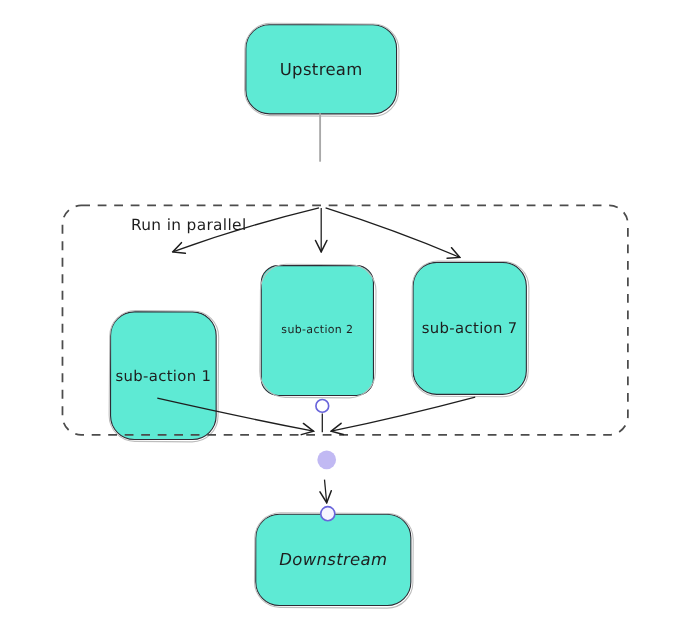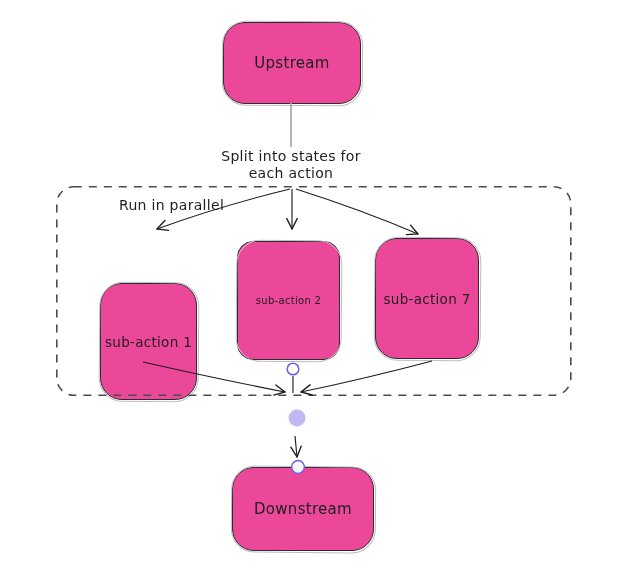--- a/index.html
+++ b/index.html
@@ -7,42 +7,42 @@
     position:relative;
     width:622px;height:577px;
     background:#ffffff;
     font-family:"DejaVu Sans","Liberation Sans",sans-serif;
     color:#1e1e1e;
     overflow:hidden;
   }
   .node{
     position:absolute;
     display:flex;align-items:center;justify-content:center;
-    background:#ec4899;
+    background:#5eead4;
     border:1.4px solid #2d2c35;
     border-radius:22px;
     font-size:15px;
     letter-spacing:.3px;
     white-space:nowrap;
     z-index:2;
   }
   
   .node::before{
     content:"";
     position:absolute;inset:-2.5px;
     border:1.2px solid #bdbdbd;
     border-radius:24px;
     transform:rotate(.45deg);
     pointer-events:none;
   }
   .node-upstream   {left:223px;top:22px; width:136px;height:80px;}
   .node-sub1       {left:100px;top:241px;width:95px; height:115px;font-size:13.5px;margin-top:42px;}
   .node-sub2       {left:237px;top:241px;width:101px;height:117px;font-size:10px;border-radius:16px;}
   .node-sub3       {left:375px;top:238px;width:102px;height:119px;font-size:13.5px;}
-  .node-downstream {left:232px;top:467px;width:140px;height:82px;}
+  .node-downstream {left:232px;top:467px;width:140px;height:82px;font-style:italic;}
 
   .annotation{
     position:absolute;
     font-size:14px;
     line-height:17px;
     letter-spacing:.3px;
     white-space:pre-line;
     text-align:center;
     z-index:6;
   }
@@ -97,17 +97,15 @@
     <path d="M432 361 Q364 379 301 392" fill="none" stroke-width="1.15" marker-end="url(#ah)" stroke="#1e1e1e"></path>
 
     <path d="M295 436 L297 457" fill="none" stroke-width="1.15" marker-end="url(#ah)" stroke="#1e1e1e"></path>
 
     <circle cx="297" cy="418" r="8.5" opacity="0.8" fill="#b2a7f0"></circle>
 
     <circle cx="293" cy="369" r="5.8" fill="#ffffff" stroke-width="1.5" stroke="#6965db"></circle>
     <circle cx="298" cy="467" r="6.4" fill="#f6f4ff" stroke-width="1.5" stroke="#6965db"></circle>
   </svg>
 
-  <div class="annotation annotation-split">Split into states for
-each action</div>
   <div class="annotation annotation-group">Run in parallel</div>
 
 </div>
 
 </body></html>

